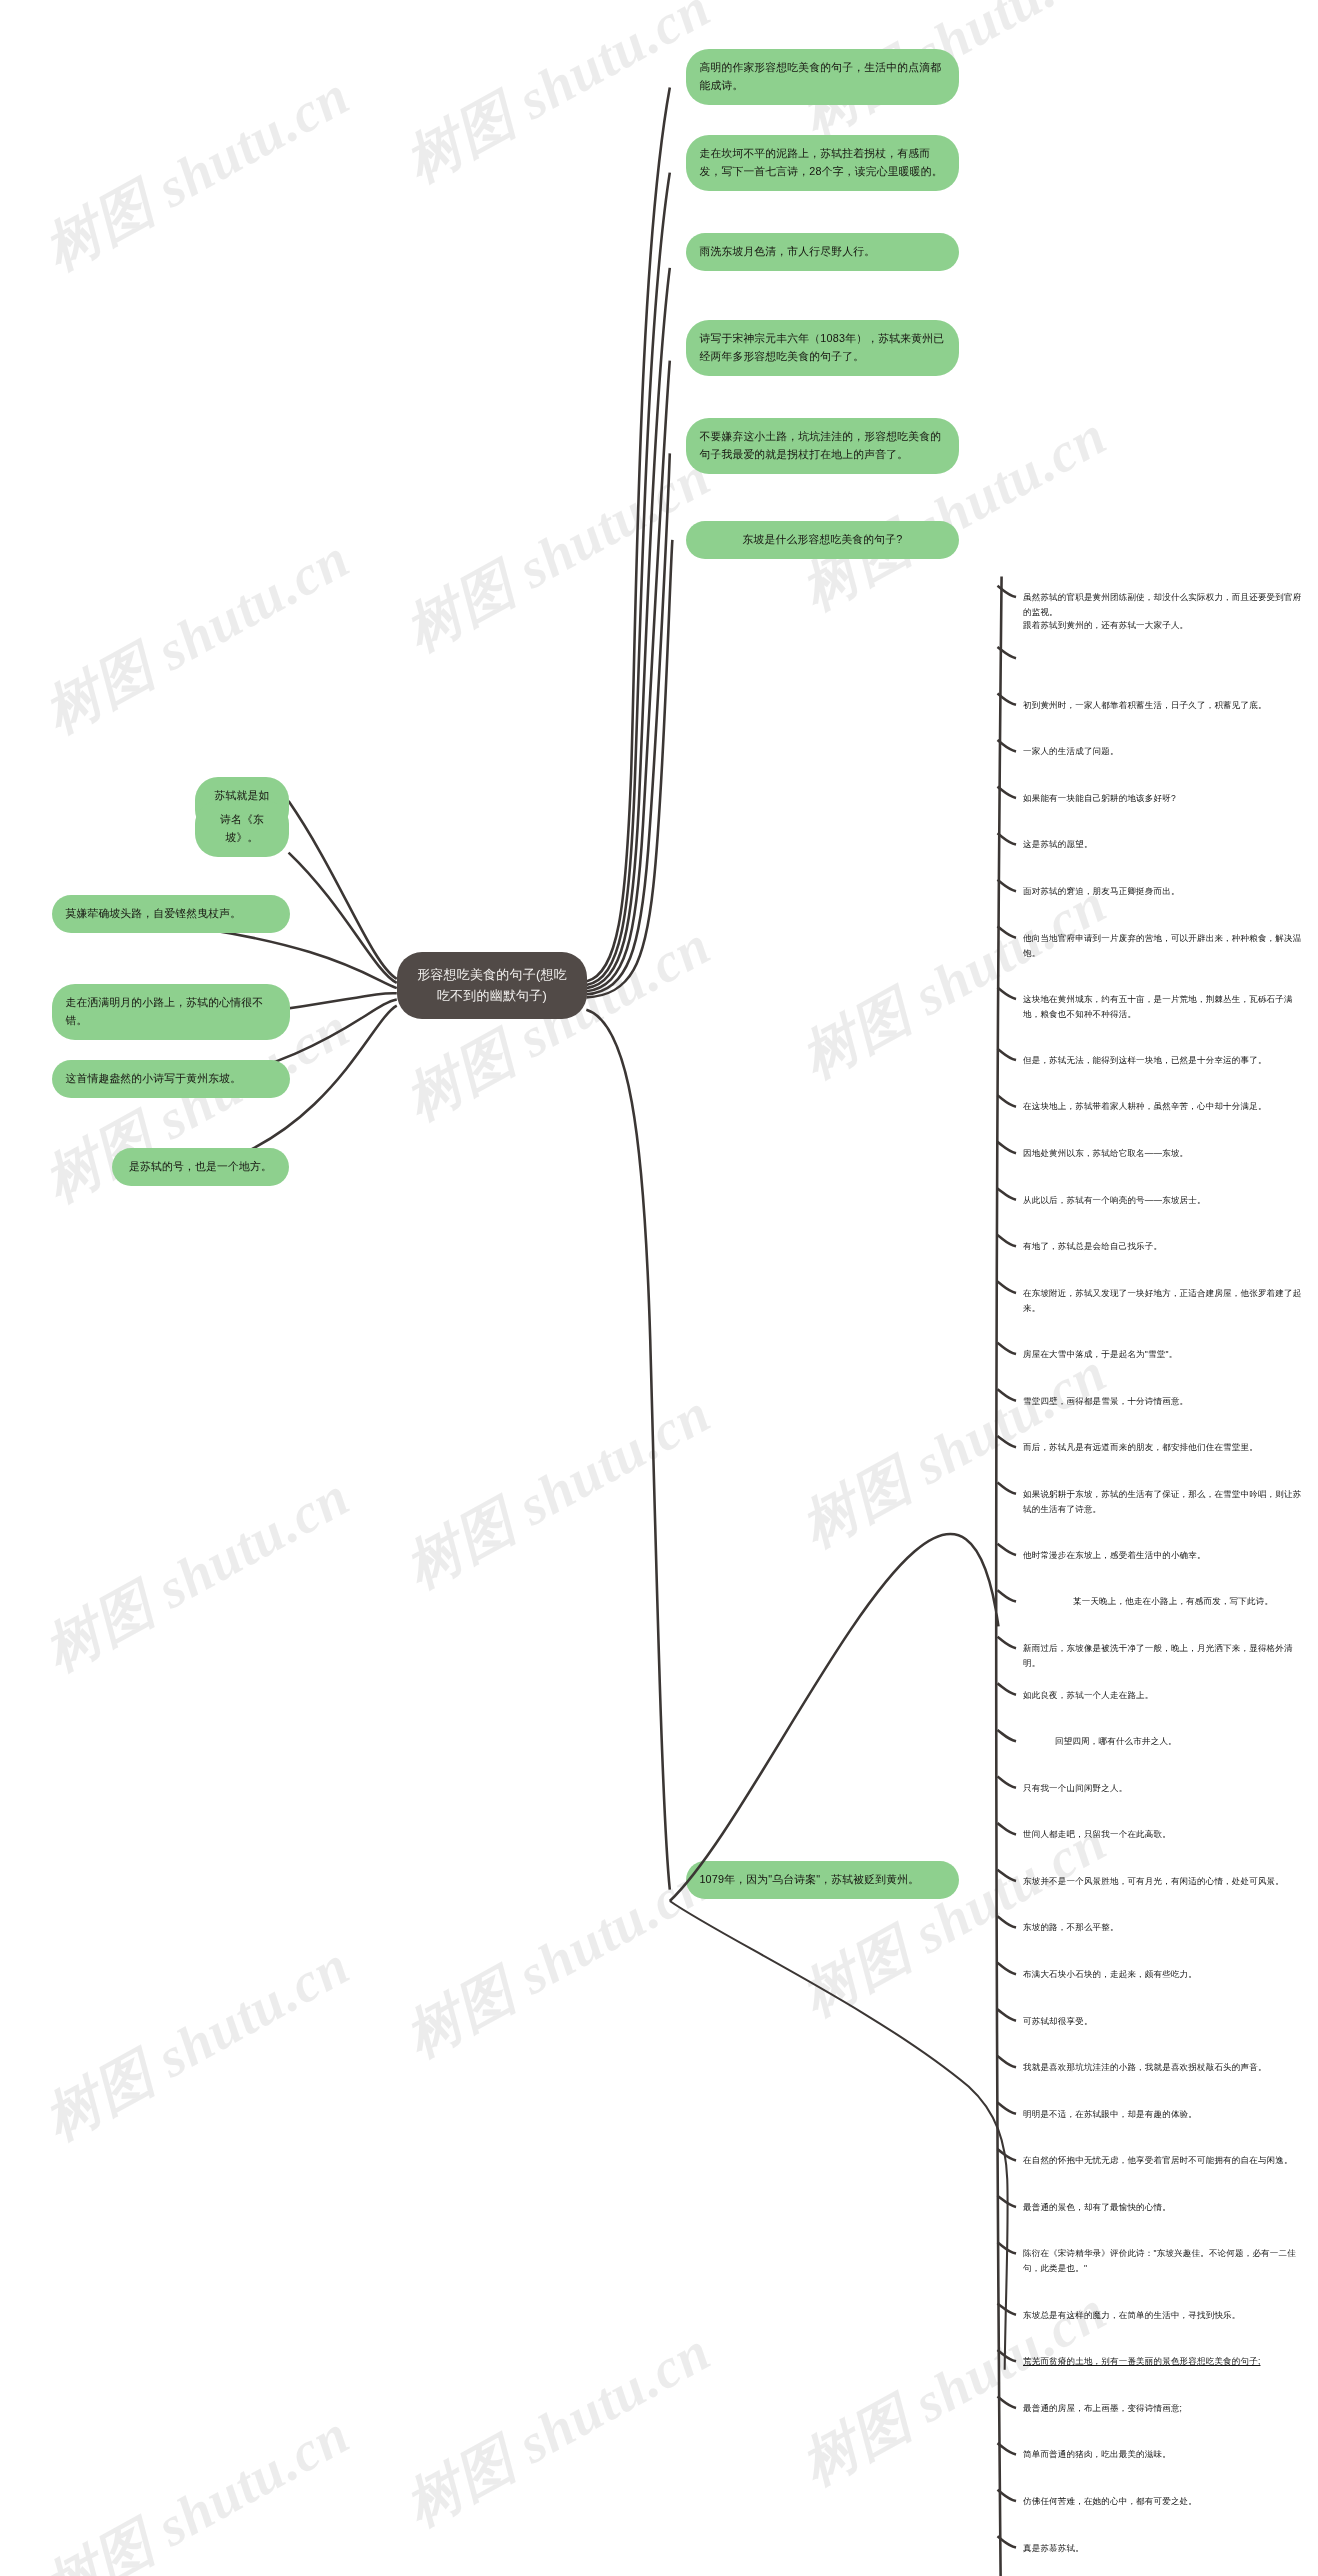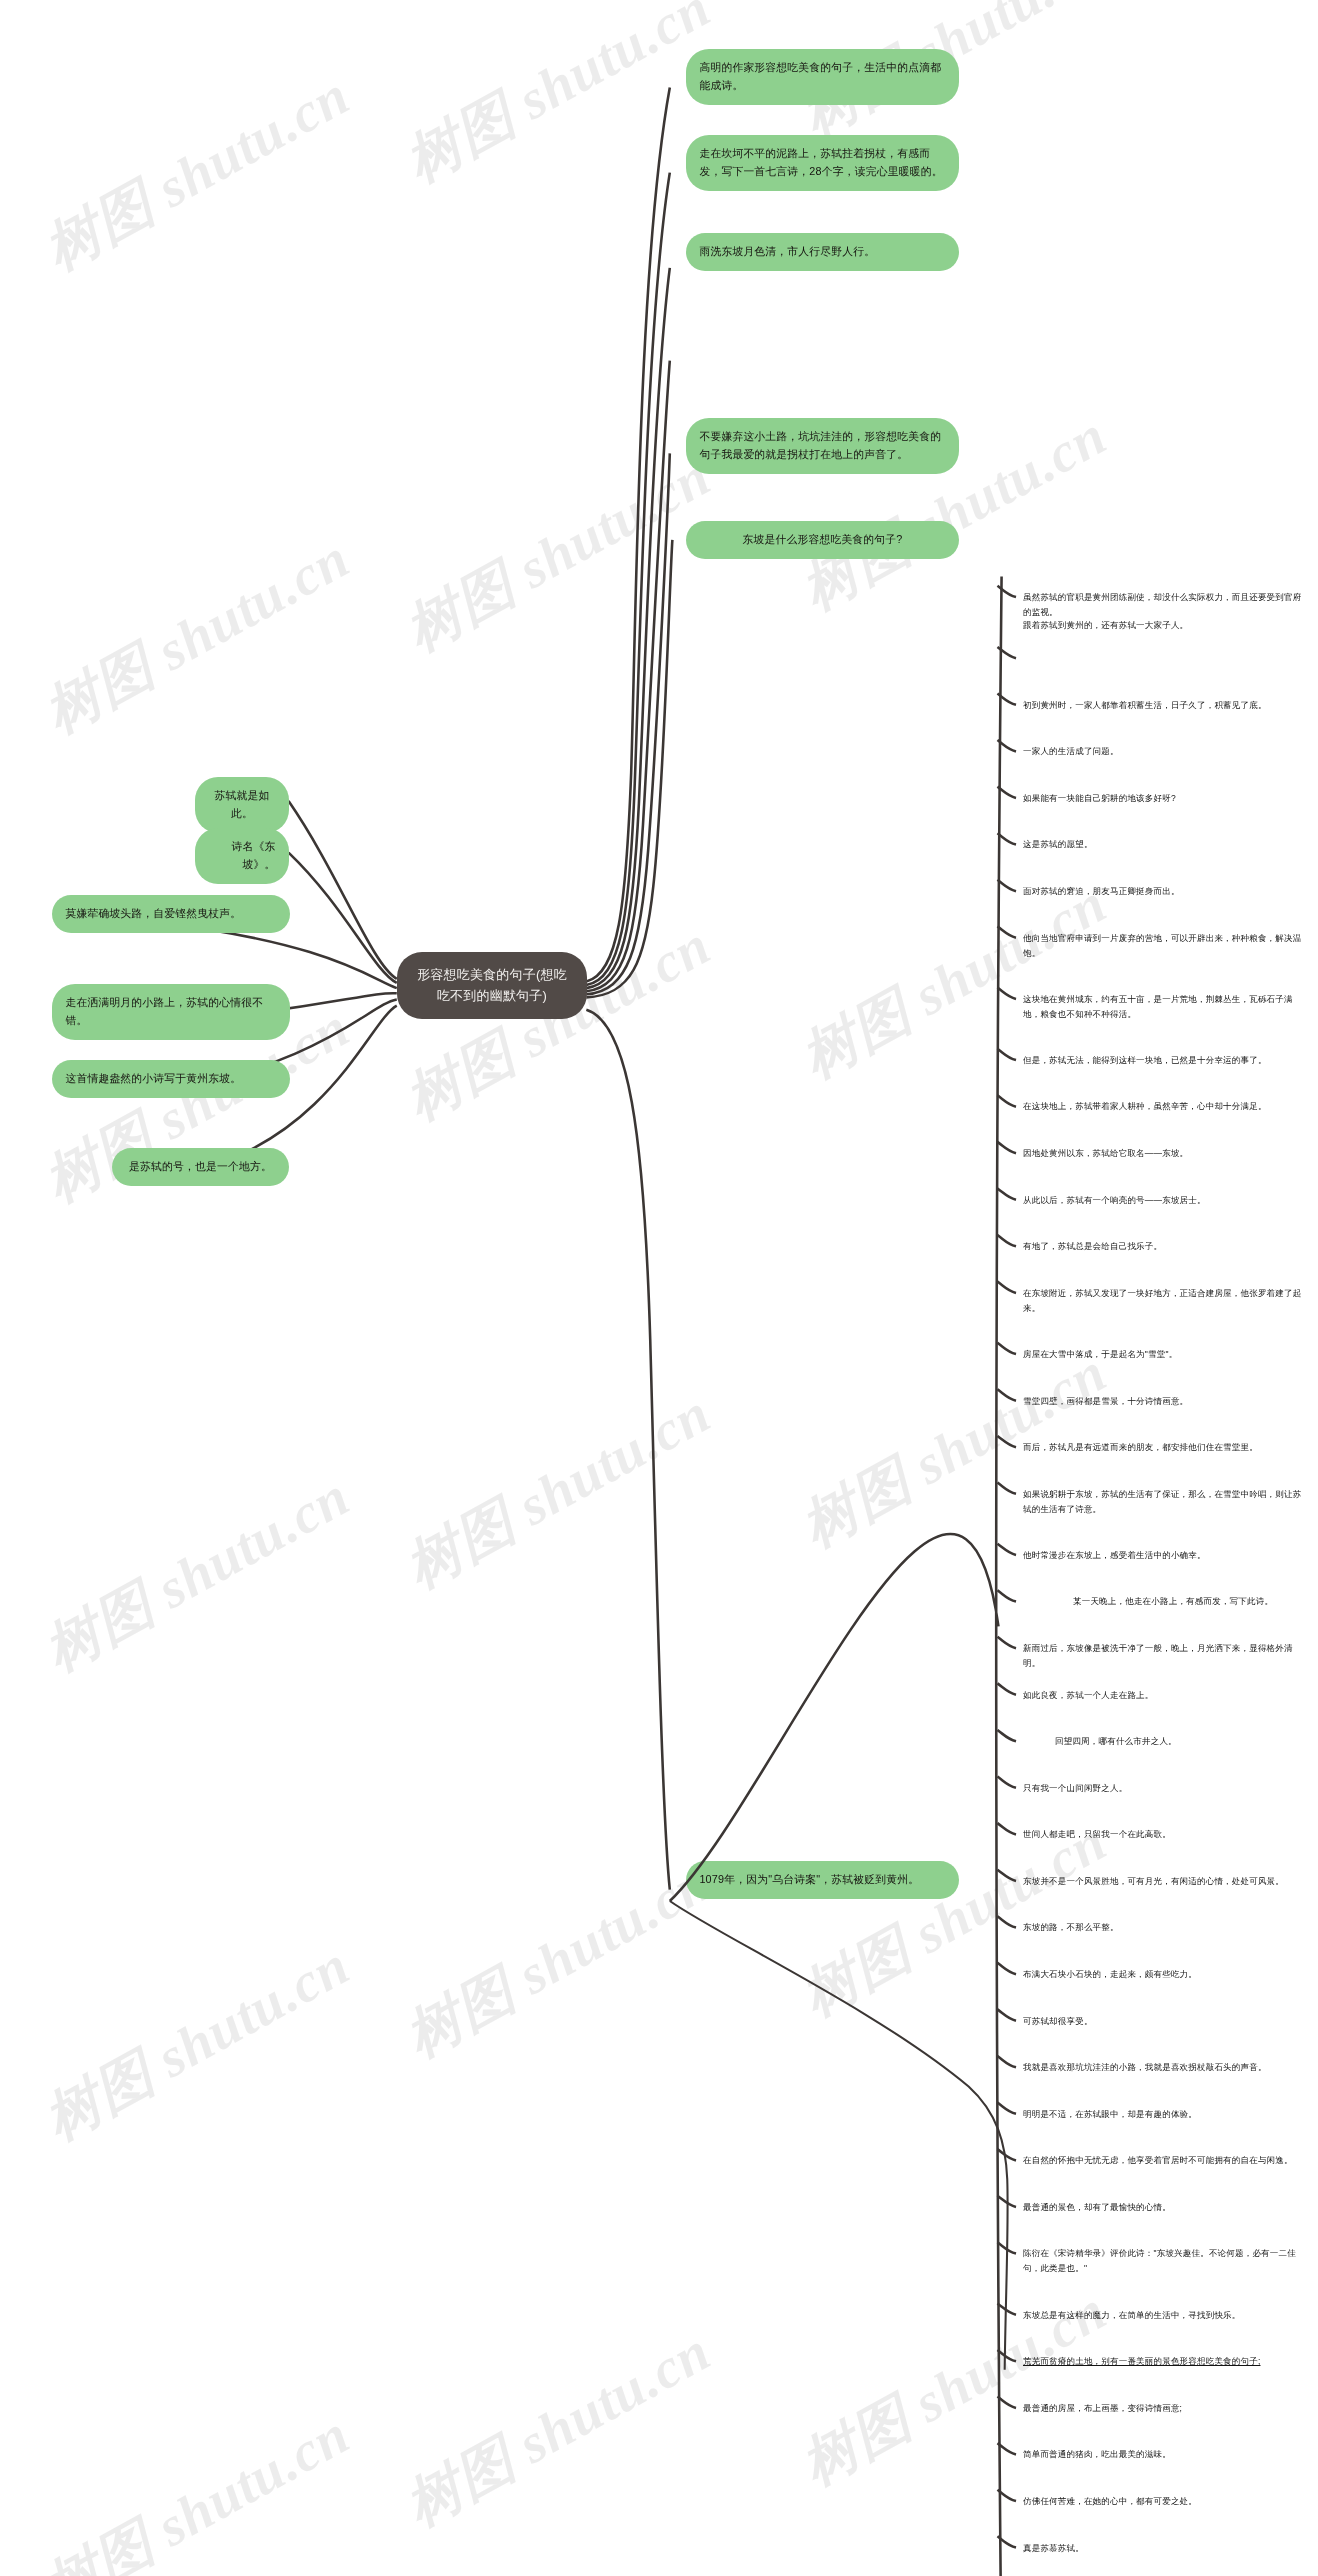--- a/index.html
+++ b/index.html
@@ -119,32 +119,33 @@
     <path class="thin" d="M1300,3690 C1400,3760 1700,3900 1880,4050 C1935,4100 1952,4160 1955,4230
              C1958,4320 1952,4450 1950,4600"></path>
   </svg>
 
   <div class="node" style="left:686px; top:49px; width:273px;">高明的作家形容想吃美食的句子，生活中的点滴都能成诗。</div>
 
   <div class="node" style="left:686px; top:135px; width:273px;">走在坎坷不平的泥路上，苏轼拄着拐杖，有感而发，写下一首七言诗，28个字，读完心里暖暖的。</div>
 
   <div class="node" style="left:686px; top:233px; width:273px;">雨洗东坡月色清，市人行尽野人行。</div>
 
+  <div class="node" style="left:686px; top:320px; width:273px;">诗写于宋神宗元丰六年（1083年），苏轼来黄州已经两年多形容想吃美食的句子了。</div>
 
   <div class="node" style="left:686px; top:418px; width:273px;">不要嫌弃这小土路，坑坑洼洼的，形容想吃美食的句子我最爱的就是拐杖打在地上的声音了。</div>
 
   <div class="node compact" style="left:686px; top:521px; width:273px;">东坡是什么形容想吃美食的句子?</div>
 
   <div class="node" style="left:686px; top:1861px; width:273px;">1079年，因为"乌台诗案"，苏轼被贬到黄州。</div>
 
   <div class="node center" style="left:397px; top:952px; width:190px;">形容想吃美食的句子(想吃吃不到的幽默句子)</div>
 
   <div class="node compact" style="left:195px; top:777px; width:94px;">苏轼就是如此。</div>
 
-  <div class="node compact" style="left:195px; top:828px; width:94px;text-align:right;">诗名《东坡》。</div>
+  <div class="node compact" style="left:195px; top:801px; width:94px;">诗名《东坡》。</div>
 
   <div class="node" style="left:52px; top:895px; width:238px;">莫嫌荦确坡头路，自爱铿然曳杖声。</div>
 
   <div class="node" style="left:52px; top:984px; width:238px;">走在洒满明月的小路上，苏轼的心情很不错。</div>
 
   <div class="node" style="left:52px; top:1060px; width:238px;">这首情趣盎然的小诗写于黄州东坡。</div>
 
   <div class="node compact" style="left:112px; top:1148px; width:177px;">是苏轼的号，也是一个地方。</div>
 
   <svg class="links" viewBox="0 0 2560 6258">

